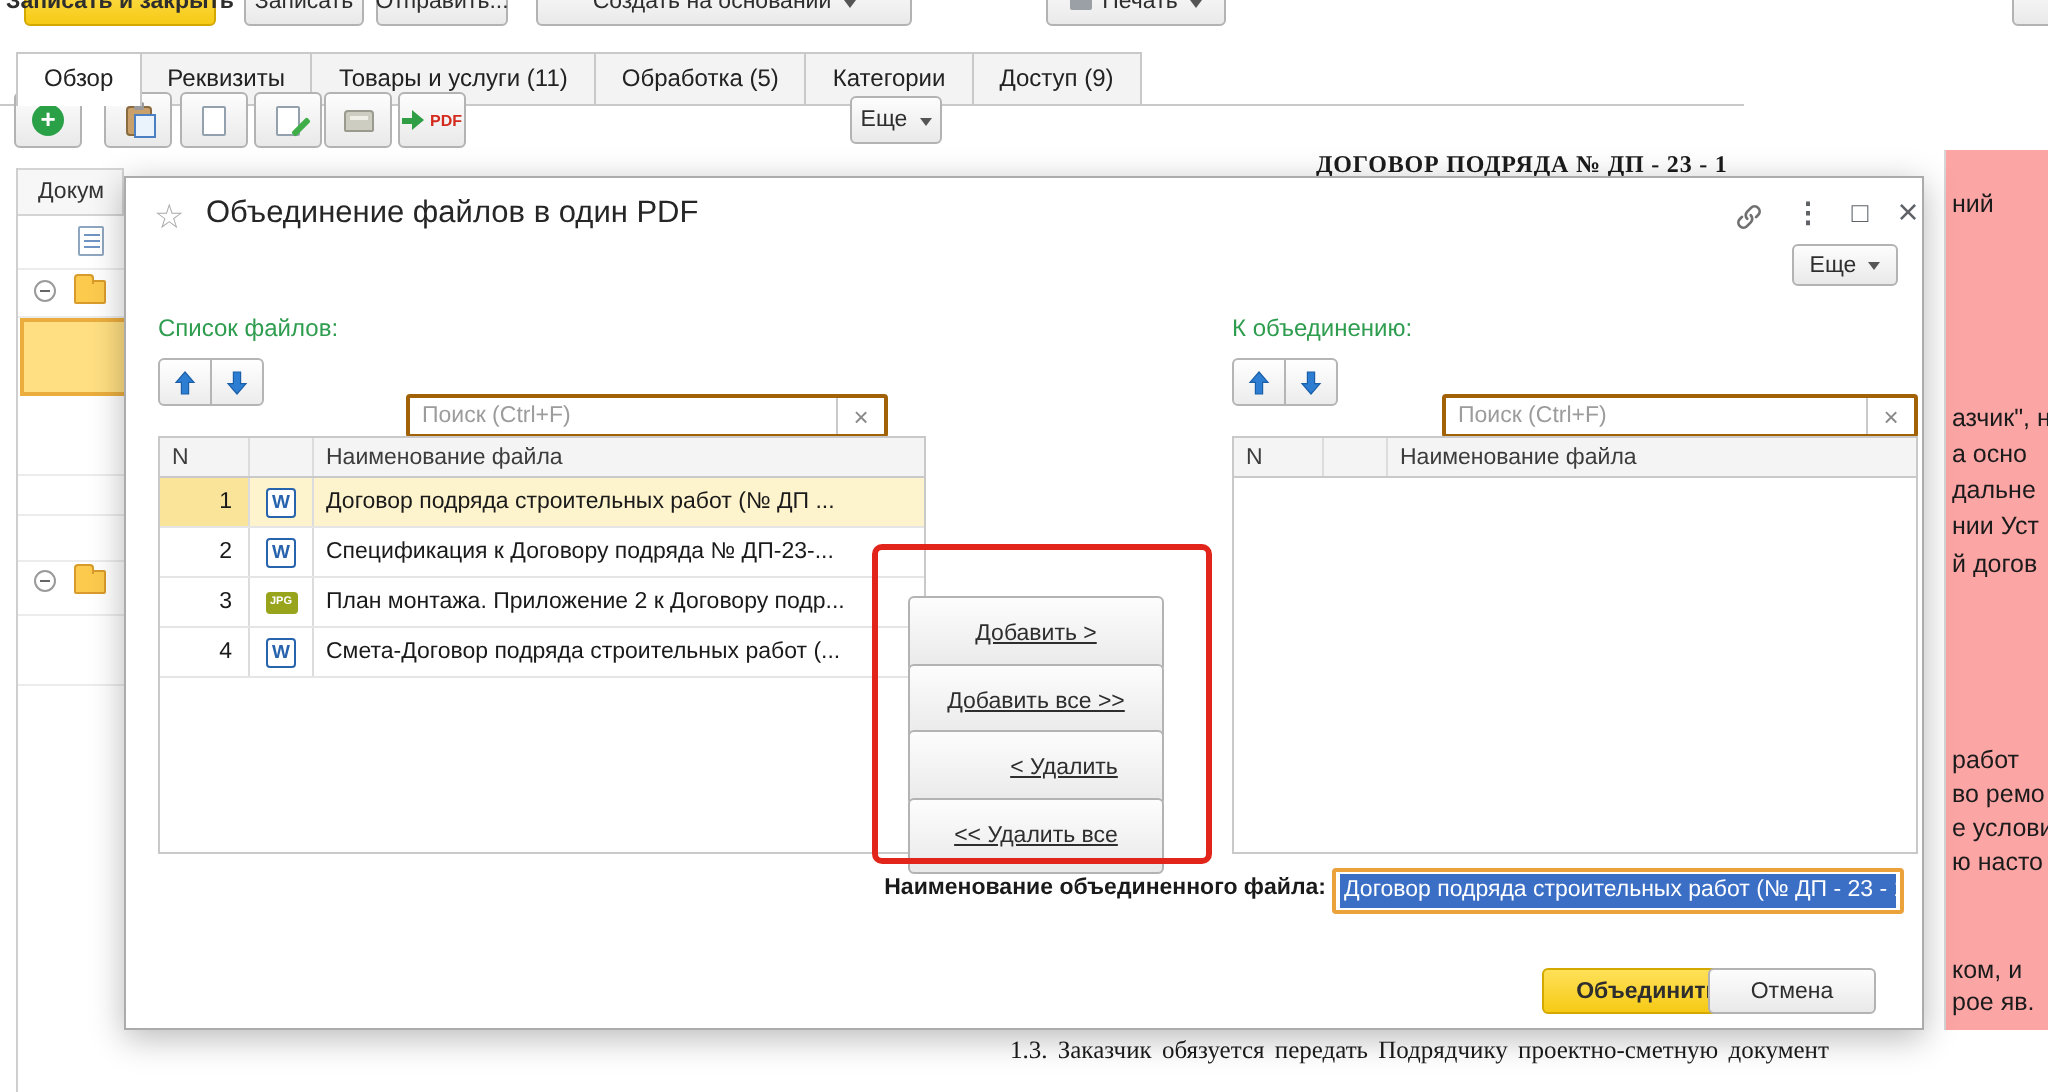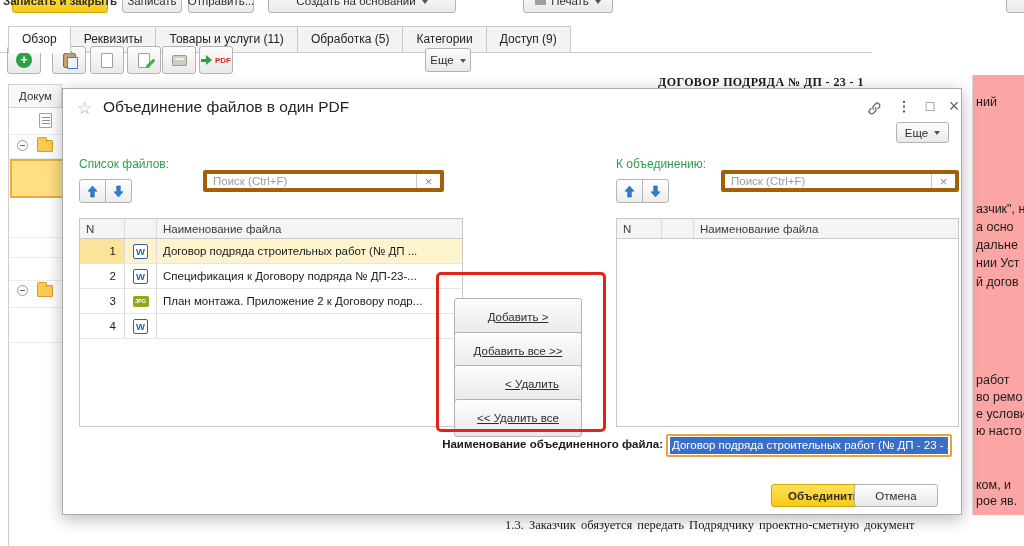--- a/index.html
+++ b/index.html
@@ -79,21 +79,21 @@
              justify-content:center; color:#5f6368; font-size:14px; cursor:default; }
   .dlg-more { position:absolute; right:12px; top:33px; width:53px; height:21px; }
 
   .sec-label { position:absolute; top:68px; font-size:12px; color:#2f9d4f; }
   .udgroup { position:absolute; top:90px; display:flex; }
   .ud-btn { width:27px; height:24px; border:1px solid #b5b5b5; background:linear-gradient(#fff,#ececec);
             display:flex; align-items:center; justify-content:center; }
   .ud-btn:first-child { border-radius:3px 0 0 3px; }
   .ud-btn:last-child { border-radius:0 3px 3px 0; margin-left:-1px; }
 
-  .searchbox { position:absolute; top:81px; height:22px; border:4px solid #a16207; border-radius:2px;
+  .searchbox { position:absolute; top:108px; height:22px; border:2px solid #a16207; border-radius:2px;
                display:flex; background:#fff; }
   .searchbox input { flex:1; border:none; outline:none; font-size:11.5px; padding:0 6px;
                      font-family:"Liberation Sans",sans-serif; color:#333; min-width:0; background:transparent; }
   .searchbox input::placeholder { color:#9c9c9c; }
   .search-x { width:24px; border-left:1px solid #c9c9c9; display:flex; align-items:center;
               justify-content:center; color:#8a8a8a; font-size:13px; }
 
   .grid { position:absolute; top:129px; height:209px; border:1px solid #c9c9c9; background:#fff; }
   .g-head { display:flex; height:20px; background:#f4f4f4; border-bottom:1px solid #c9c9c9;
             font-size:11.5px; color:#3c3c3c; }
@@ -283,20 +283,21 @@
       <div class="c-ic">
           <span class="jpg-icon">JPG</span>
         </div>
       <div class="c-name">План монтажа. Приложение 2 к Договору подр...</div>
     </div>
     <div class="g-row">
       <div class="c-n">4</div>
       <div class="c-ic">
           <span class="w-icon">W</span>
         </div>
+      <div class="c-name">Смета-Договор подряда строительных работ (...</div>
     </div>
   </div>
 
   <div class="btn xfer" style="top:209px;">Добавить &gt;</div>
   <div class="btn xfer" style="top:243px;">Добавить все &gt;&gt;</div>
   <div class="btn xfer" style="top:276px;padding-left:28px;">&lt; Удалить</div>
   <div class="btn xfer" style="top:310px;">&lt;&lt; Удалить все</div>
 
   <div class="sec-label" style="left:553px;">К объединению:</div>
   <div class="udgroup" style="left:553px;">

